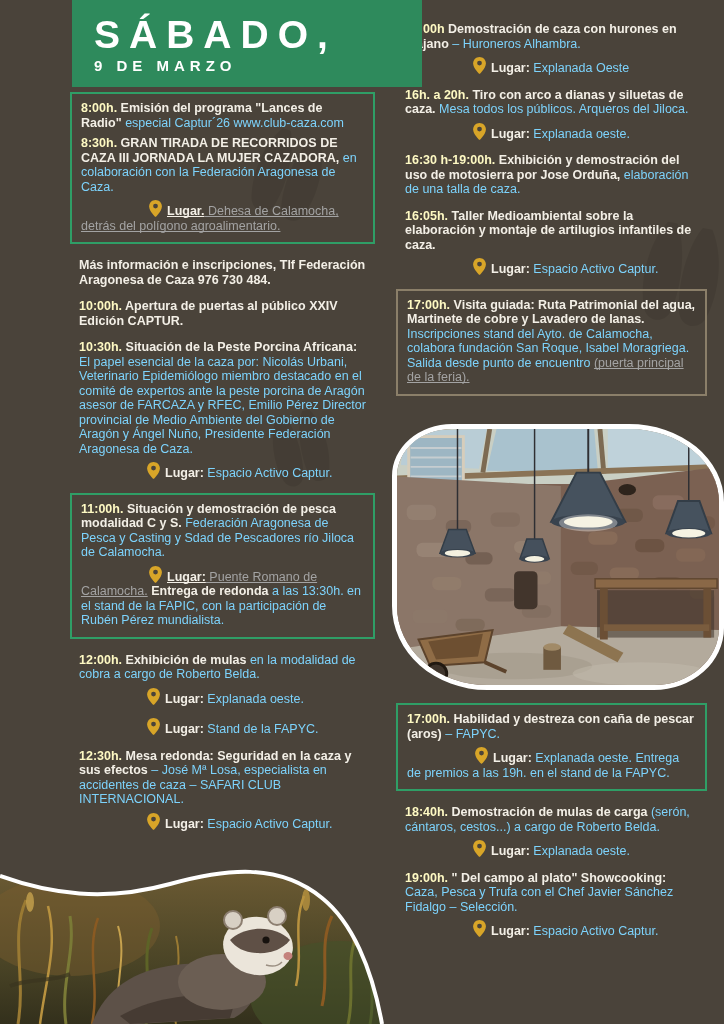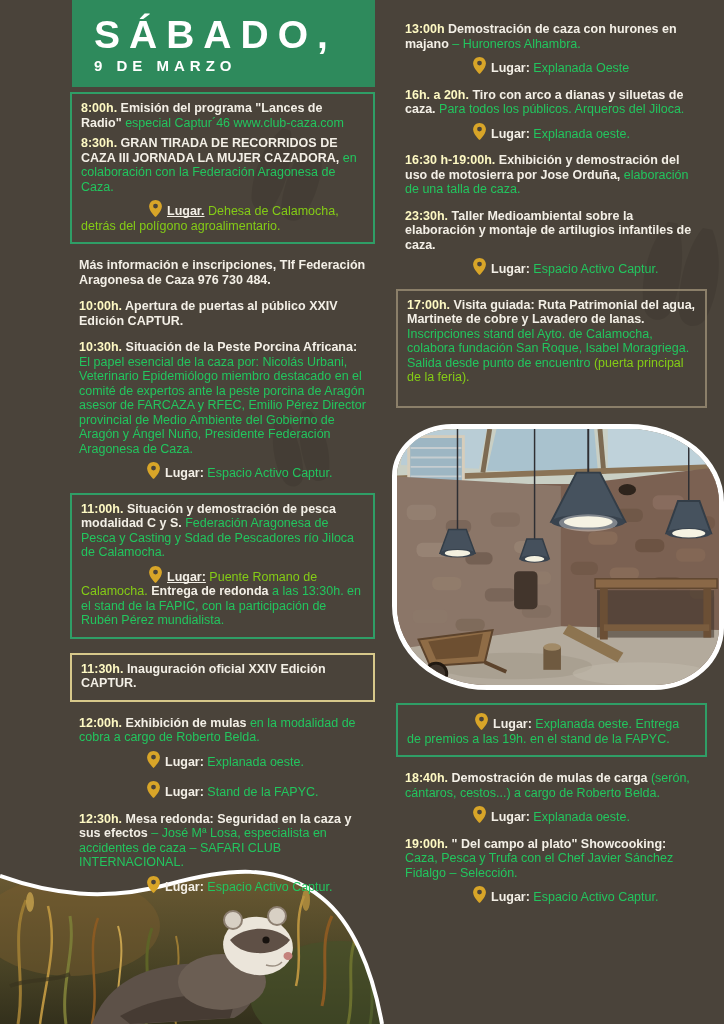--- a/index.html
+++ b/index.html
@@ -4,46 +4,46 @@
 <style>
   html,body{margin:0;padding:0;}
   .page{
     position:relative;width:724px;height:1024px;overflow:hidden;
     background:#4a433a;
     font-family:"Liberation Sans",sans-serif;
     -webkit-font-smoothing:antialiased;
   }
   
   .banner{
-    position:absolute;left:72px;top:0;width:303px;height:87px;
+    position:absolute;left:72px;top:0;width:350px;height:87px;
     background:#2e8a5c;box-sizing:border-box;padding:15px 0 0 22px;z-index:3;
   }
   .banner .day{
     color:#ffffff;font-weight:bold;font-size:39px;letter-spacing:9px;line-height:40px;
   }
   .banner .date{
     color:#ffffff;font-weight:bold;font-size:15px;letter-spacing:5px;margin-top:2px;
   }
   
   .col{position:absolute;z-index:2;}
   .col-left{left:70px;top:92px;width:305px;}
   .col-right-top{left:396px;top:22px;width:311px;}
   .col-right-bottom{left:396px;top:703px;width:311px;}
   .item{margin-bottom:12px;padding:0 9px;box-sizing:border-box;}
   .item.box-green{border:2px solid #2f9e66;padding:7px 9px 9px;margin-bottom:14px;}
   .item.box-gold{border:2px solid #d7c88a;padding:7px 9px 9px;margin-bottom:14px;}
-  .item.box-tan{border:2px solid #8b7f69;padding:7px 9px 21px;margin-bottom:30px;}
+  .item.box-tan{border:2px solid #8b7f69;padding:7px 9px 9px;margin-bottom:30px;}
   .item p{margin:0 0 6px;font-size:12.5px;line-height:14.5px;color:#a8a093;}
   .item p:last-child{margin-bottom:0;}
   .item p.lugar{text-indent:34px;margin-top:1px;}
   .seg-time{color:#fef9c3;font-weight:bold;}
   .seg-b{color:#f3efe6;font-weight:bold;}
-  .seg-g{color:#22c55e;}
+  .seg-g{color:#7dd3fc;}
   .seg-bu{color:#f3efe6;font-weight:bold;text-decoration:underline;text-decoration-skip-ink:none;}
-  .seg-gu{color:#84cc16;text-decoration-skip-ink:none;}
+  .seg-gu{color:#a3a3a3;text-decoration:underline;text-decoration-skip-ink:none;}
   .pin{display:inline-block;margin-right:5px;vertical-align:-2px;line-height:0;}
   
   .photo-workshop{
     position:absolute;left:392px;top:424px;width:332px;height:266px;z-index:2;
     box-sizing:border-box;border:5px solid #ffffff;
     border-radius:60px 95px 70px 95px / 52px 78px 62px 84px;
     overflow:hidden;background:#7b6152;
   }
   .photo-workshop svg{display:block;width:100%;height:100%;}
   .photo-ferret{position:absolute;left:0;top:866px;width:392px;height:158px;z-index:1;}
@@ -69,21 +69,21 @@
     <path d="M42,2 C50,14 54,36 48,56 C45,66 32,66 30,54 C26,34 30,12 36,2 Z" fill="#0d0a06"></path>
   </svg>
 
   <div class="banner">
     <div class="day">SÁBADO,</div>
     <div class="date">9 DE MARZO</div>
   </div>
 
   <div class="col col-left">
       <div class="item box-green">
-        <p class="para"><span class="seg-time">8:00h. </span><span class="seg-b">Emisión del programa "Lances de Radio"</span><span class="seg-g"> especial Captur´46 www.club-caza.com</span></p>
+        <p class="para"><span class="seg-time">8:00h. </span><span class="seg-b">Emisión del programa "Lances de Radio"</span><span class="seg-g"> especial Captur´26 www.club-caza.com</span></p>
         <p class="para"><span class="seg-time">8:30h. </span><span class="seg-b"> GRAN TIRADA DE RECORRIDOS DE CAZA III JORNADA LA MUJER CAZADORA,</span><span class="seg-g"> en colaboración con la Federación Aragonesa de Caza.</span></p>
         <p class="lugar"><span class="pin"><svg width="13" height="17" viewBox="0 0 24 32">
     <path d="M12 0C5.4 0 0 5.4 0 12c0 9 12 20 12 20s12-11 12-20C24 5.4 18.6 0 12 0z" fill="#d8a528"></path>
     <circle cx="12" cy="11.5" r="4.5" fill="#4a433a"></circle>
   </svg></span><span class="seg-bu">Lugar.</span><span class="seg-gu"> Dehesa de Calamocha, detrás del polígono agroalimentario.</span></p>
       </div>
       <div class="item">
         <p class="para"><span class="seg-b">Más información e inscripciones, Tlf Federación Aragonesa de Caza 976 730 484.</span></p>
       </div>
       <div class="item">
@@ -96,23 +96,20 @@
     <circle cx="12" cy="11.5" r="4.5" fill="#4a433a"></circle>
   </svg></span><span class="seg-b">Lugar:</span><span class="seg-g"> Espacio Activo Captur.</span></p>
       </div>
       <div class="item box-green">
         <p class="para"><span class="seg-time">11:00h. </span><span class="seg-b">Situación y demostración de pesca modalidad C y S.</span><span class="seg-g"> Federación Aragonesa de Pesca y Casting y Sdad de Pescadores río Jiloca de Calamocha.</span></p>
         <p class="lugar"><span class="pin"><svg width="13" height="17" viewBox="0 0 24 32">
     <path d="M12 0C5.4 0 0 5.4 0 12c0 9 12 20 12 20s12-11 12-20C24 5.4 18.6 0 12 0z" fill="#d8a528"></path>
     <circle cx="12" cy="11.5" r="4.5" fill="#4a433a"></circle>
   </svg></span><span class="seg-bu">Lugar:</span><span class="seg-gu"> Puente Romano de Calamocha.</span><span class="seg-b"> Entrega de redonda</span><span class="seg-g"> a las 13:30h. en el stand de la FAPIC, con la participación de Rubén Pérez mundialista.</span></p>
       </div>
-      <div class="item box-gold">
-        <p class="para"><span class="seg-time">11:30h. </span><span class="seg-b">Inauguración oficial XXIV Edición CAPTUR.</span></p>
-      </div>
       <div class="item">
         <p class="para"><span class="seg-time">12:00h. </span><span class="seg-b">Exhibición de mulas</span><span class="seg-g"> en la modalidad de cobra a cargo de Roberto Belda.</span></p>
         <p class="lugar"><span class="pin"><svg width="13" height="17" viewBox="0 0 24 32">
     <path d="M12 0C5.4 0 0 5.4 0 12c0 9 12 20 12 20s12-11 12-20C24 5.4 18.6 0 12 0z" fill="#d8a528"></path>
     <circle cx="12" cy="11.5" r="4.5" fill="#4a433a"></circle>
   </svg></span><span class="seg-b">Lugar:</span><span class="seg-g"> Explanada oeste.</span></p>
       </div>
       <div class="item">
         <p class="lugar"><span class="pin"><svg width="13" height="17" viewBox="0 0 24 32">
     <path d="M12 0C5.4 0 0 5.4 0 12c0 9 12 20 12 20s12-11 12-20C24 5.4 18.6 0 12 0z" fill="#d8a528"></path>
@@ -129,42 +126,43 @@
     </div>
   <div class="col col-right-top">
       <div class="item">
         <p class="para"><span class="seg-time">13:00h </span><span class="seg-b">Demostración de caza con hurones en majano</span><span class="seg-g"> – Huroneros Alhambra.</span></p>
         <p class="lugar"><span class="pin"><svg width="13" height="17" viewBox="0 0 24 32">
     <path d="M12 0C5.4 0 0 5.4 0 12c0 9 12 20 12 20s12-11 12-20C24 5.4 18.6 0 12 0z" fill="#d8a528"></path>
     <circle cx="12" cy="11.5" r="4.5" fill="#4a433a"></circle>
   </svg></span><span class="seg-b">Lugar:</span><span class="seg-g"> Explanada Oeste</span></p>
       </div>
       <div class="item">
-        <p class="para"><span class="seg-time">16h. a 20h. </span><span class="seg-b">Tiro con arco a dianas y siluetas de caza.</span><span class="seg-g"> Para todos los públicos. Arqueros del Jiloca.</span></p>
+        <p class="para"><span class="seg-time">16h. a 20h. </span><span class="seg-b">Tiro con arco a dianas y siluetas de caza.</span><span class="seg-g"> Mesa todos los públicos. Arqueros del Jiloca.</span></p>
         <p class="lugar"><span class="pin"><svg width="13" height="17" viewBox="0 0 24 32">
     <path d="M12 0C5.4 0 0 5.4 0 12c0 9 12 20 12 20s12-11 12-20C24 5.4 18.6 0 12 0z" fill="#d8a528"></path>
     <circle cx="12" cy="11.5" r="4.5" fill="#4a433a"></circle>
   </svg></span><span class="seg-b">Lugar:</span><span class="seg-g"> Explanada oeste.</span></p>
       </div>
       <div class="item">
         <p class="para"><span class="seg-time">16:30 h-19:00h. </span><span class="seg-b">Exhibición y demostración del uso de motosierra por Jose Orduña,</span><span class="seg-g"> elaboración de una talla de caza.</span></p>
       </div>
       <div class="item">
-        <p class="para"><span class="seg-time">23:30h. </span><span class="seg-b">Taller Medioambiental sobre la elaboración y montaje de artilugios infantiles de caza.</span></p>
+        <p class="para"><span class="seg-time">16:05h. </span><span class="seg-b">Taller Medioambiental sobre la elaboración y montaje de artilugios infantiles de caza.</span></p>
         <p class="lugar"><span class="pin"><svg width="13" height="17" viewBox="0 0 24 32">
     <path d="M12 0C5.4 0 0 5.4 0 12c0 9 12 20 12 20s12-11 12-20C24 5.4 18.6 0 12 0z" fill="#d8a528"></path>
     <circle cx="12" cy="11.5" r="4.5" fill="#4a433a"></circle>
   </svg></span><span class="seg-b">Lugar:</span><span class="seg-g"> Espacio Activo Captur.</span></p>
       </div>
       <div class="item box-tan">
         <p class="para"><span class="seg-time">17:00h. </span><span class="seg-b">Visita guiada: Ruta Patrimonial del agua, Martinete de cobre y Lavadero de lanas.</span><span class="seg-g"> Inscripciones stand del Ayto. de Calamocha, colabora fundación San Roque, Isabel Moragriega. Salida desde punto de encuentro </span><span class="seg-gu">(puerta principal de la feria).</span></p>
       </div>
     </div>
   <div class="col col-right-bottom">
       <div class="item box-green">
+        <p class="para"><span class="seg-time">17:00h. </span><span class="seg-b">Habilidad y destreza con caña de pescar (aros)</span><span class="seg-g"> – FAPYC.</span></p>
         <p class="lugar"><span class="pin"><svg width="13" height="17" viewBox="0 0 24 32">
     <path d="M12 0C5.4 0 0 5.4 0 12c0 9 12 20 12 20s12-11 12-20C24 5.4 18.6 0 12 0z" fill="#d8a528"></path>
     <circle cx="12" cy="11.5" r="4.5" fill="#4a433a"></circle>
   </svg></span><span class="seg-b">Lugar:</span><span class="seg-g"> Explanada oeste. Entrega de premios a las 19h. en el stand de la FAPYC.</span></p>
       </div>
       <div class="item">
         <p class="para"><span class="seg-time">18:40h. </span><span class="seg-b">Demostración de mulas de carga</span><span class="seg-g"> (serón, cántaros, cestos...) a cargo de Roberto Belda.</span></p>
         <p class="lugar"><span class="pin"><svg width="13" height="17" viewBox="0 0 24 32">
     <path d="M12 0C5.4 0 0 5.4 0 12c0 9 12 20 12 20s12-11 12-20C24 5.4 18.6 0 12 0z" fill="#d8a528"></path>
     <circle cx="12" cy="11.5" r="4.5" fill="#4a433a"></circle>

